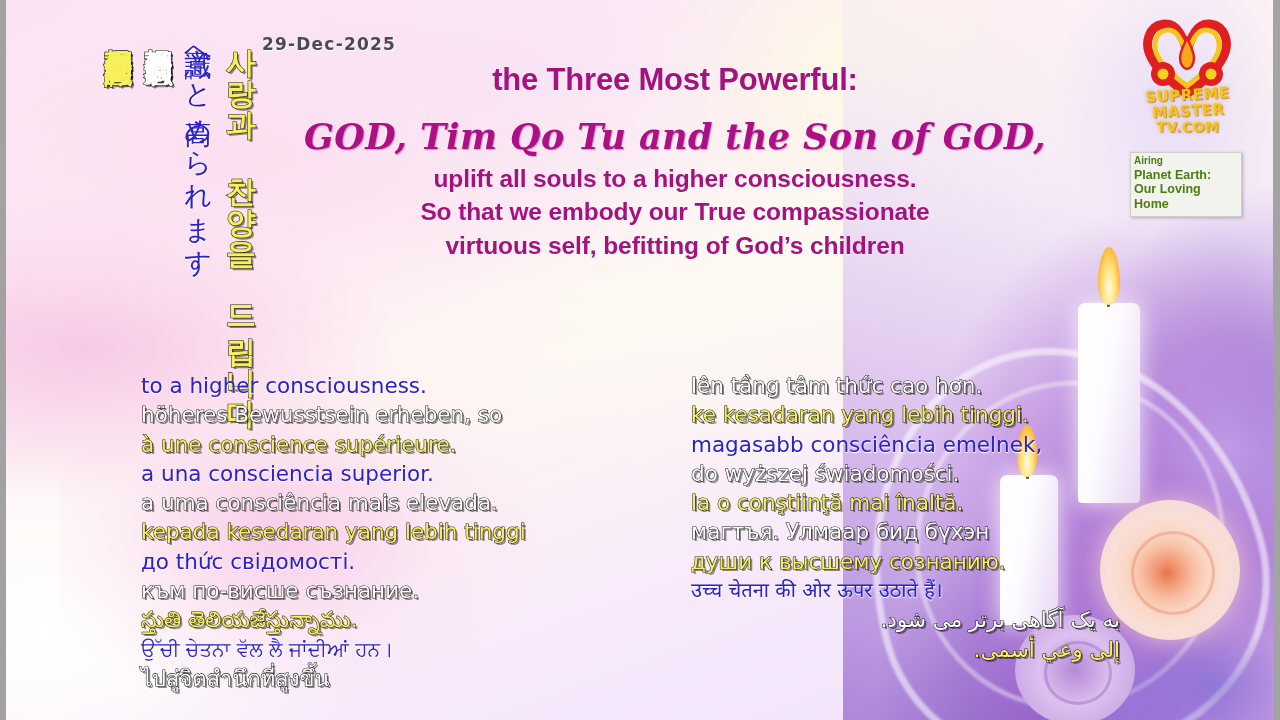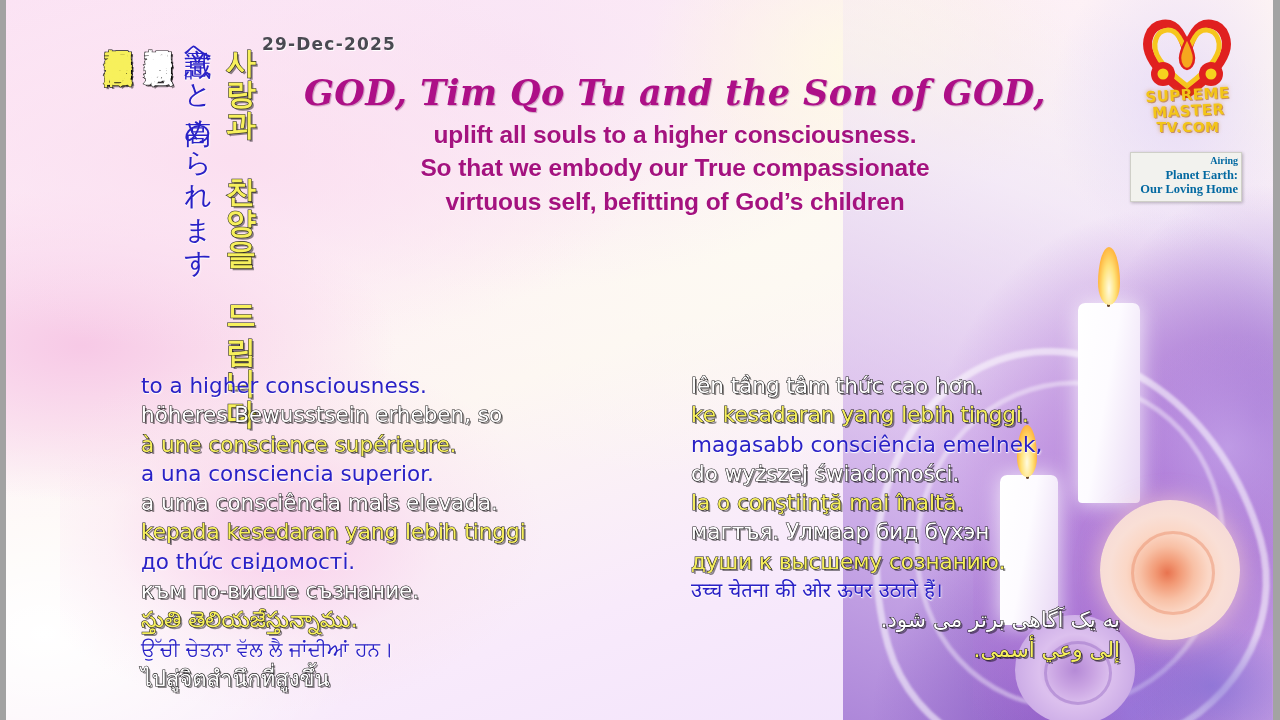--- a/index.html
+++ b/index.html
@@ -162,24 +162,24 @@
   .logo-text .l1 { font-size: 15px; letter-spacing: .5px; display:block; transform: rotate(-3deg); }
   .logo-text .l2 { font-size: 14px; letter-spacing: .5px; display:block; }
 
   .airing-badge {
     position: absolute;
     right: 38px; top: 152px;
     width: 104px;
     background: #f2f2ee;
     border: 1px solid #cfcfc8;
     box-shadow: 1px 1px 3px rgba(0,0,0,.25);
-    text-align: right;
+    text-align: left;
     padding: 2px 3px 4px;
-    font-family: Liberation Serif, serif;
-    color: #0369a1;
+    font-family: Liberation Sans, sans-serif;
+    color: #4d7c0f;
   }
   .airing-badge .a1 { font-size: 10px; font-weight: bold; line-height: 1.25; }
   .airing-badge .a2 { font-size: 12.5px; font-weight: bold; line-height: 1.18; }
 
   
   .title-block {
     position: absolute;
     left: 280px; top: 58px;
     width: 790px;
     text-align: center;
@@ -323,20 +323,21 @@
   </div>
 
   <div class="vcols">
     <div class="vcol ko sub-yellow">사랑과 찬양을 드립니다</div>
     <div class="vcol ja sub-blue">意識へと高められます</div>
     <div class="vcol sub-white">提升到更高的意识</div>
     <div class="vcol sub-yellow">提昇到更高的意識</div>
   </div>
 
   <div class="title-block">
+    <div class="t-line">the Three Most Powerful:</div>
     <div class="t-script">GOD, Tim Qo Tu and the Son of GOD,</div>
     <div class="t-body">uplift all souls to a higher consciousness.</div>
     <div class="t-body">So that we embody our True compassionate</div>
     <div class="t-body">virtuous self, befitting of God’s children</div>
   </div>
 
   <div class="sub-col sub-left">
     <div class="sub-line sub-blue">to a higher consciousness.</div>
     <div class="sub-line sub-white">höheres Bewusstsein erheben, so</div>
     <div class="sub-line sub-yellow">à une conscience supérieure.</div>

